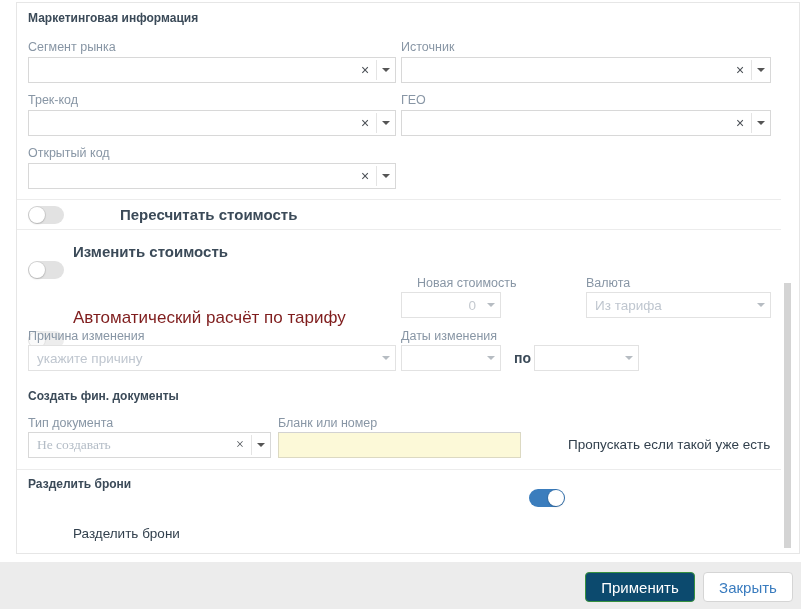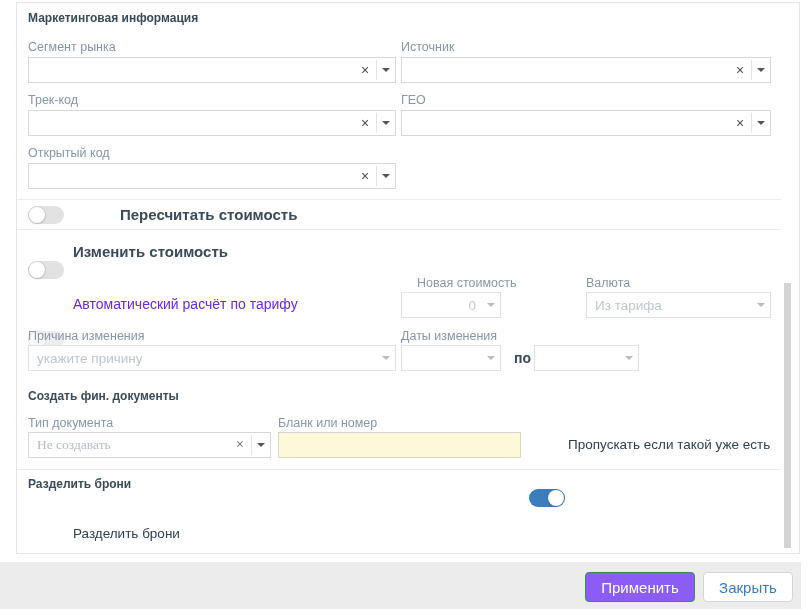--- a/index.html
+++ b/index.html
@@ -32,36 +32,36 @@
   .toggle{width:36px;height:18px;border-radius:10px;background:#e2e2e2;position:relative;cursor:pointer;flex:none;}
   .toggle .knob{position:absolute;top:1px;left:1px;width:16px;height:16px;border-radius:50%;
     background:#fff;box-shadow:0 0 0 1px rgba(0,0,0,0.08),0 1px 2px rgba(0,0,0,0.15);}
   .toggle.dis{background:#ededed;}
   .toggle.dis .knob{background:#fafafa;box-shadow:0 0 0 1px rgba(0,0,0,0.05);}
   .toggle.on{background:#3b7dbd;}
   .toggle.on .knob{left:auto;right:1px;}
 
   .toggle-title{font-size:15px;font-weight:bold;color:#3b4a58;}
   .toggle-sub{font-size:13.5px;color:#32404d;}
-  .toggle-dis-lbl{font-size:14px;color:#6d28d9;}
+  .toggle-dis-lbl{font-size:17px;color:#7f1d1d;margin-top:12px;}
   .po{font-size:14px;font-weight:bold;color:#3b4a58;}
 
   .yellow-input{height:26px;border:1px solid #dcd9c2;border-top-color:#d2d2d2;background:#fcf9d8;
     font-size:13.5px;color:#5a5a3a;padding:0 8px;display:flex;align-items:center;}
 
   
   .sb-thumb{position:absolute;left:784px;top:283px;width:7px;height:265px;background:#d4d4d4;}
   .sb-arrow{position:absolute;left:783px;top:575px;width:9px;height:9px;display:flex;align-items:center;justify-content:center;}
   .sb-arrow .caret{border-left-width:3.5px;border-right-width:3.5px;border-top-width:4px;border-top-color:#707070;}
 
   
   .footer{position:absolute;left:0;top:562px;width:801px;height:47px;background:#ececec;}
   .btn{position:absolute;top:10px;height:30px;border-radius:4px;font-size:15px;
     display:flex;align-items:center;justify-content:center;cursor:pointer;box-sizing:border-box;}
-  .btn-apply{left:585px;width:110px;background:#8b5cf6;border:1px solid #37913f;color:#fff;}
+  .btn-apply{left:585px;width:110px;background:#0c4a6e;border:1px solid #37913f;color:#fff;}
   .btn-close{left:703px;width:90px;background:#ffffff;border:1px solid #d5d5d5;color:#3a7cbf;}
 </style>
 </head>
 <body>
 
 <div class="dialog">
 
   <div class="scroll-area">
 
     <div class="abs h1" style="left:11px;top:8px;">Маркетинговая информация</div>

